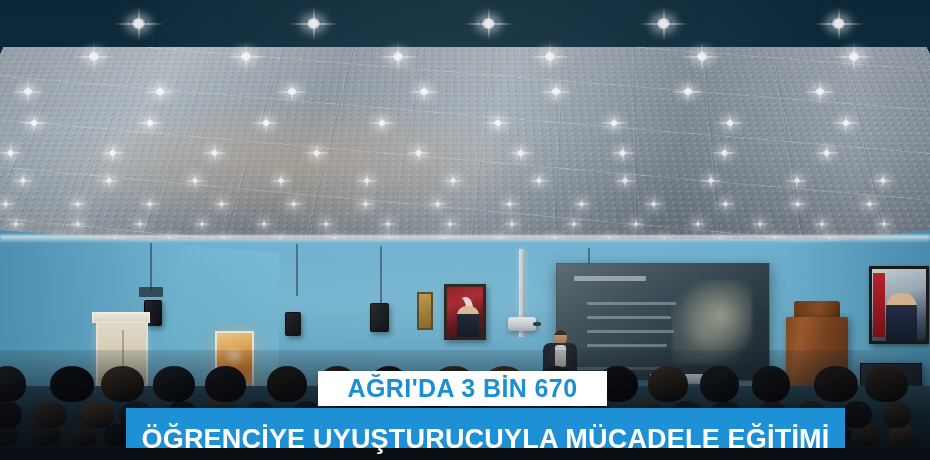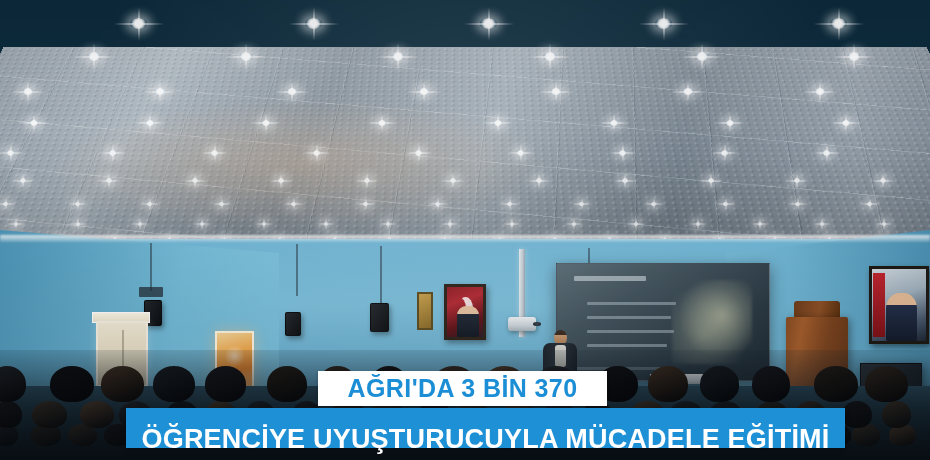--- a/index.html
+++ b/index.html
@@ -630,20 +630,20 @@
           <div class="head-o" style="left:752px;bottom:58px;width:38px;height:36px;background:linear-gradient(160deg,#14161b,#05070a);opacity:1;"></div>
           <div class="head-o" style="left:814px;bottom:58px;width:44px;height:36px;background:linear-gradient(160deg,#1d1a17,#05070a);opacity:1;"></div>
           <div class="head-o" style="left:865px;bottom:58px;width:43px;height:36px;background:linear-gradient(160deg,#26201c,#05070a);opacity:1;"></div>
         </div>
     </div>
 
     <div class="grade"></div>
   </div>
 
   <div class="banner-top" style="left:318px;top:371px;width:289px;height:35px;">
-    <span class="txt" style="font-size:25px;color:#1b8ed6;">AĞRI'DA 3 BİN 370</span>
+    <span class="txt" style="font-size:25px;color:#1b8ed6;">AĞRI'DA 3 BİN 670</span>
   </div>
 
   <div class="banner-bottom" style="left:126px;top:408px;width:719px;height:40px;background:#1e90d6;">
     <span class="txt" style="font-size:27px;margin-top:22px;">ÖĞRENCİYE UYUŞTURUCUYLA MÜCADELE EĞİTİMİ</span>
   </div>
 
 </div>
 
 </body></html>

